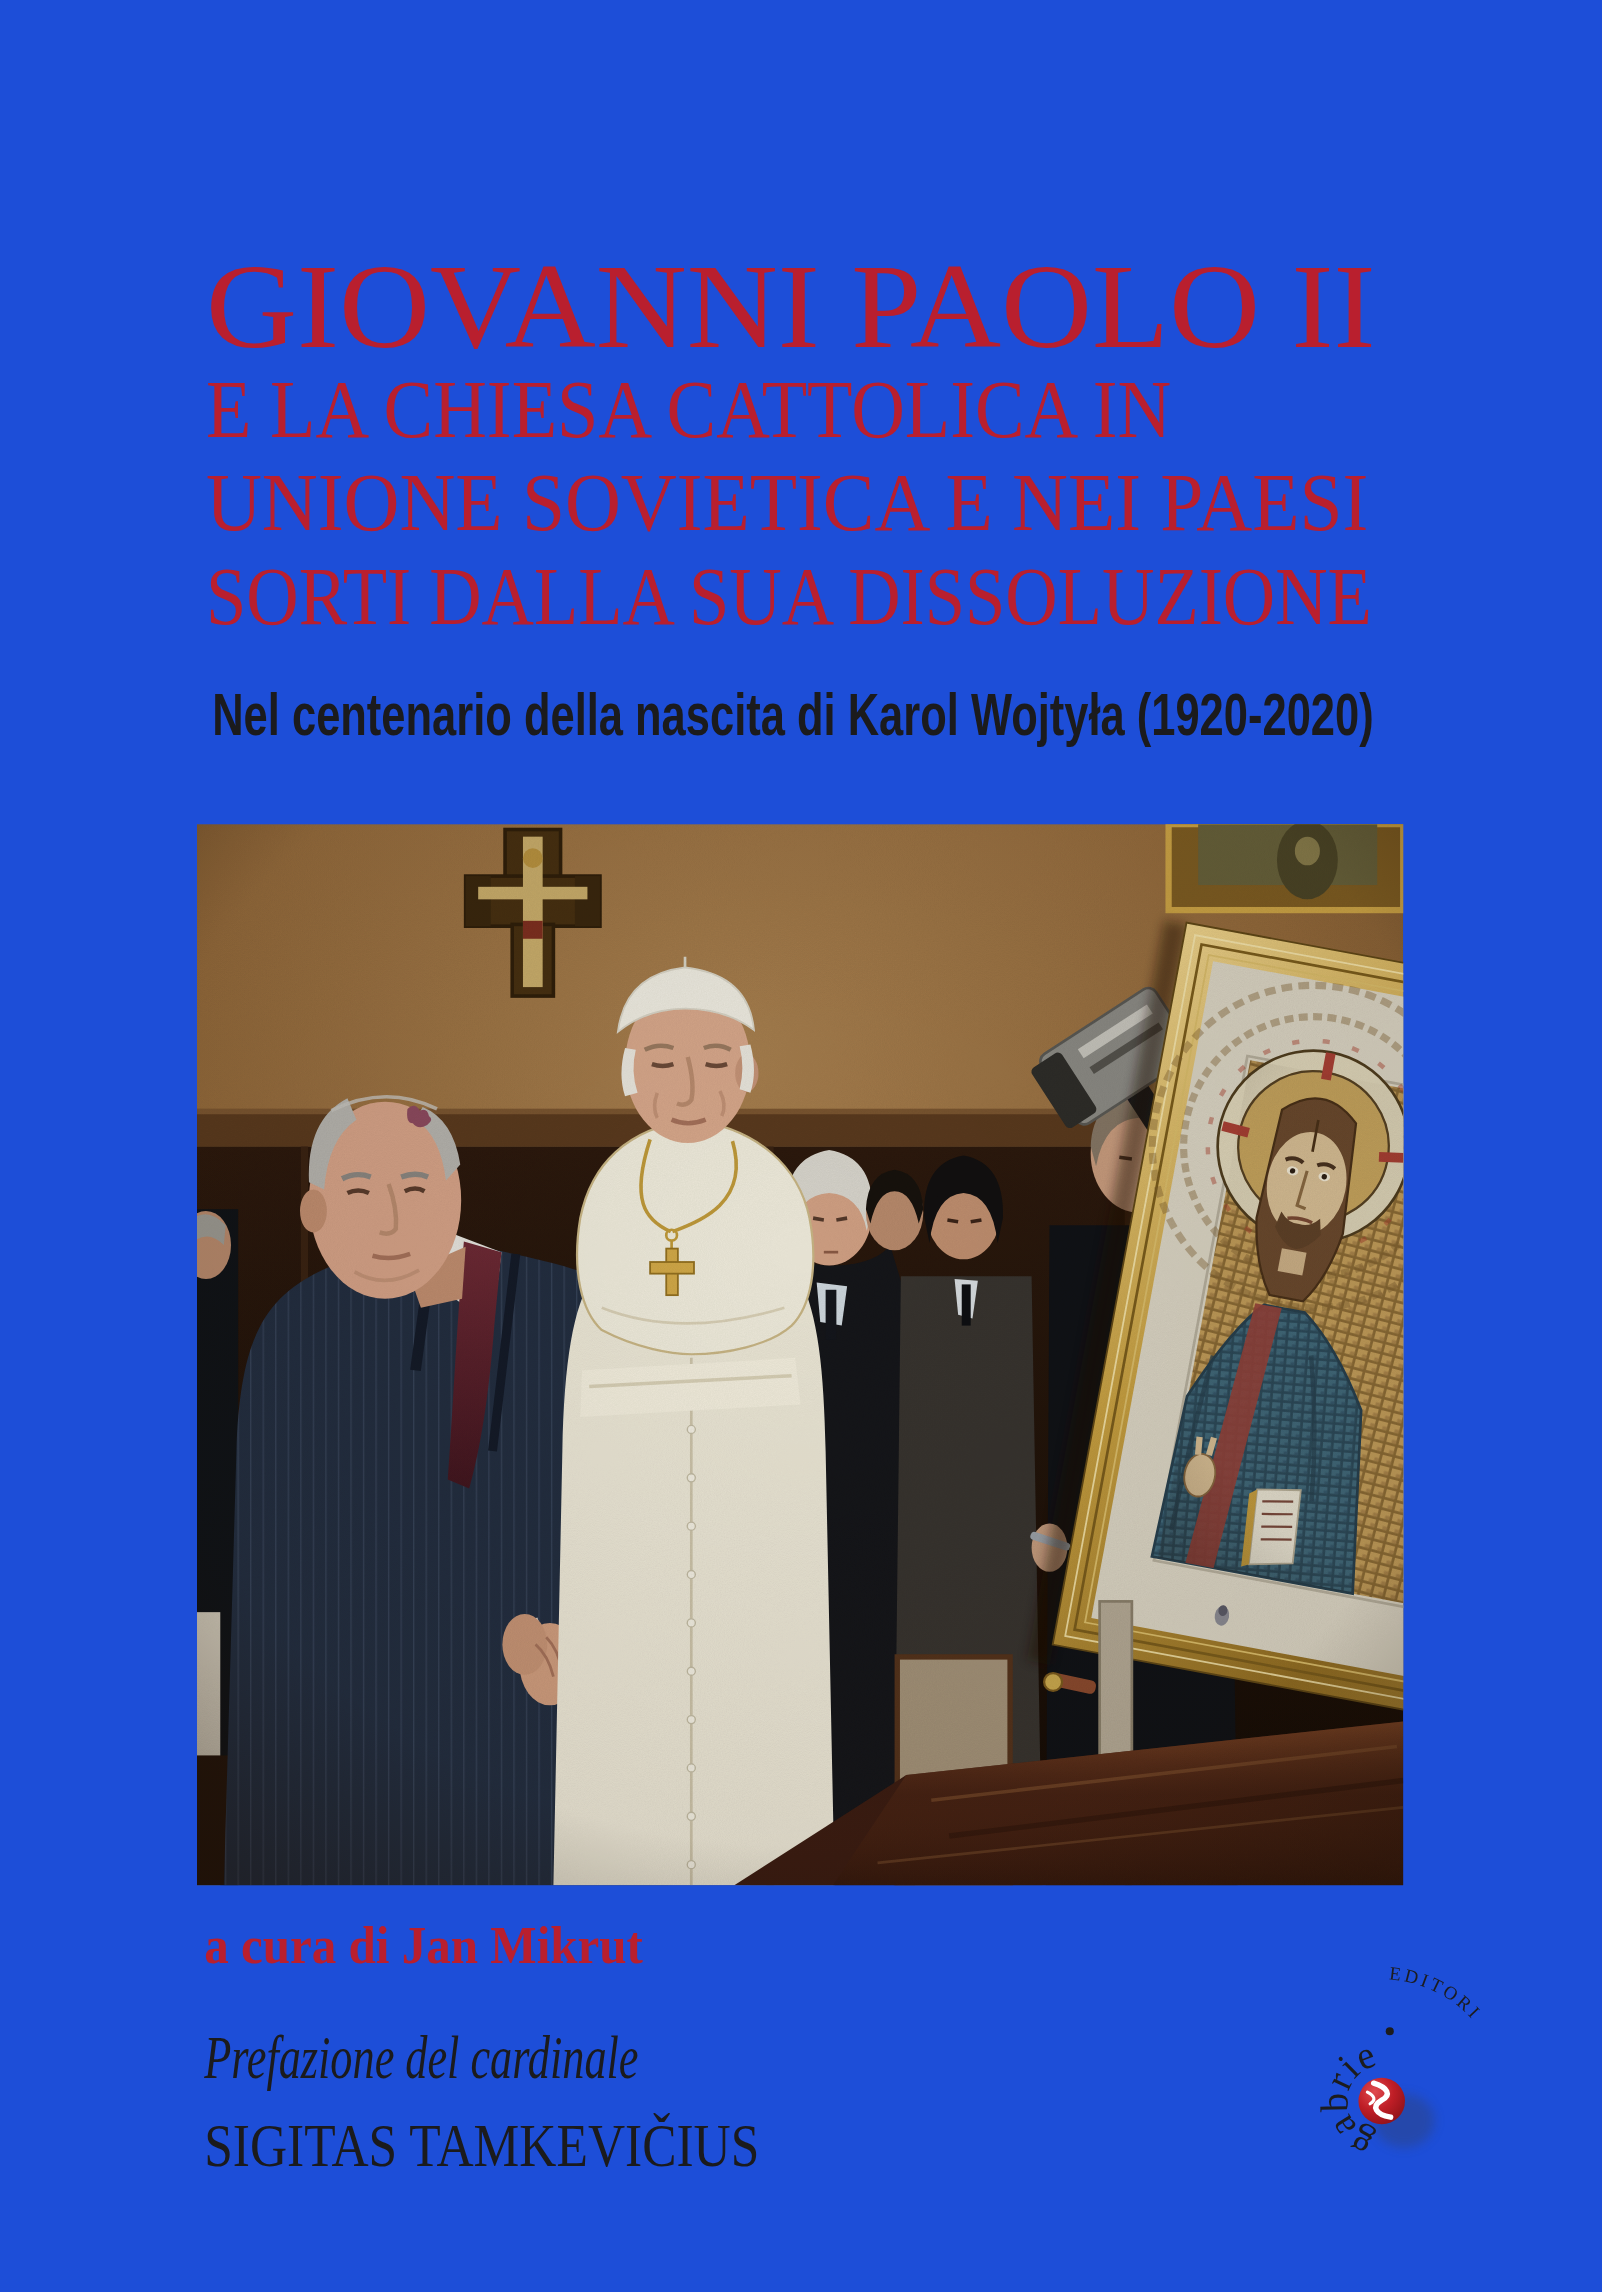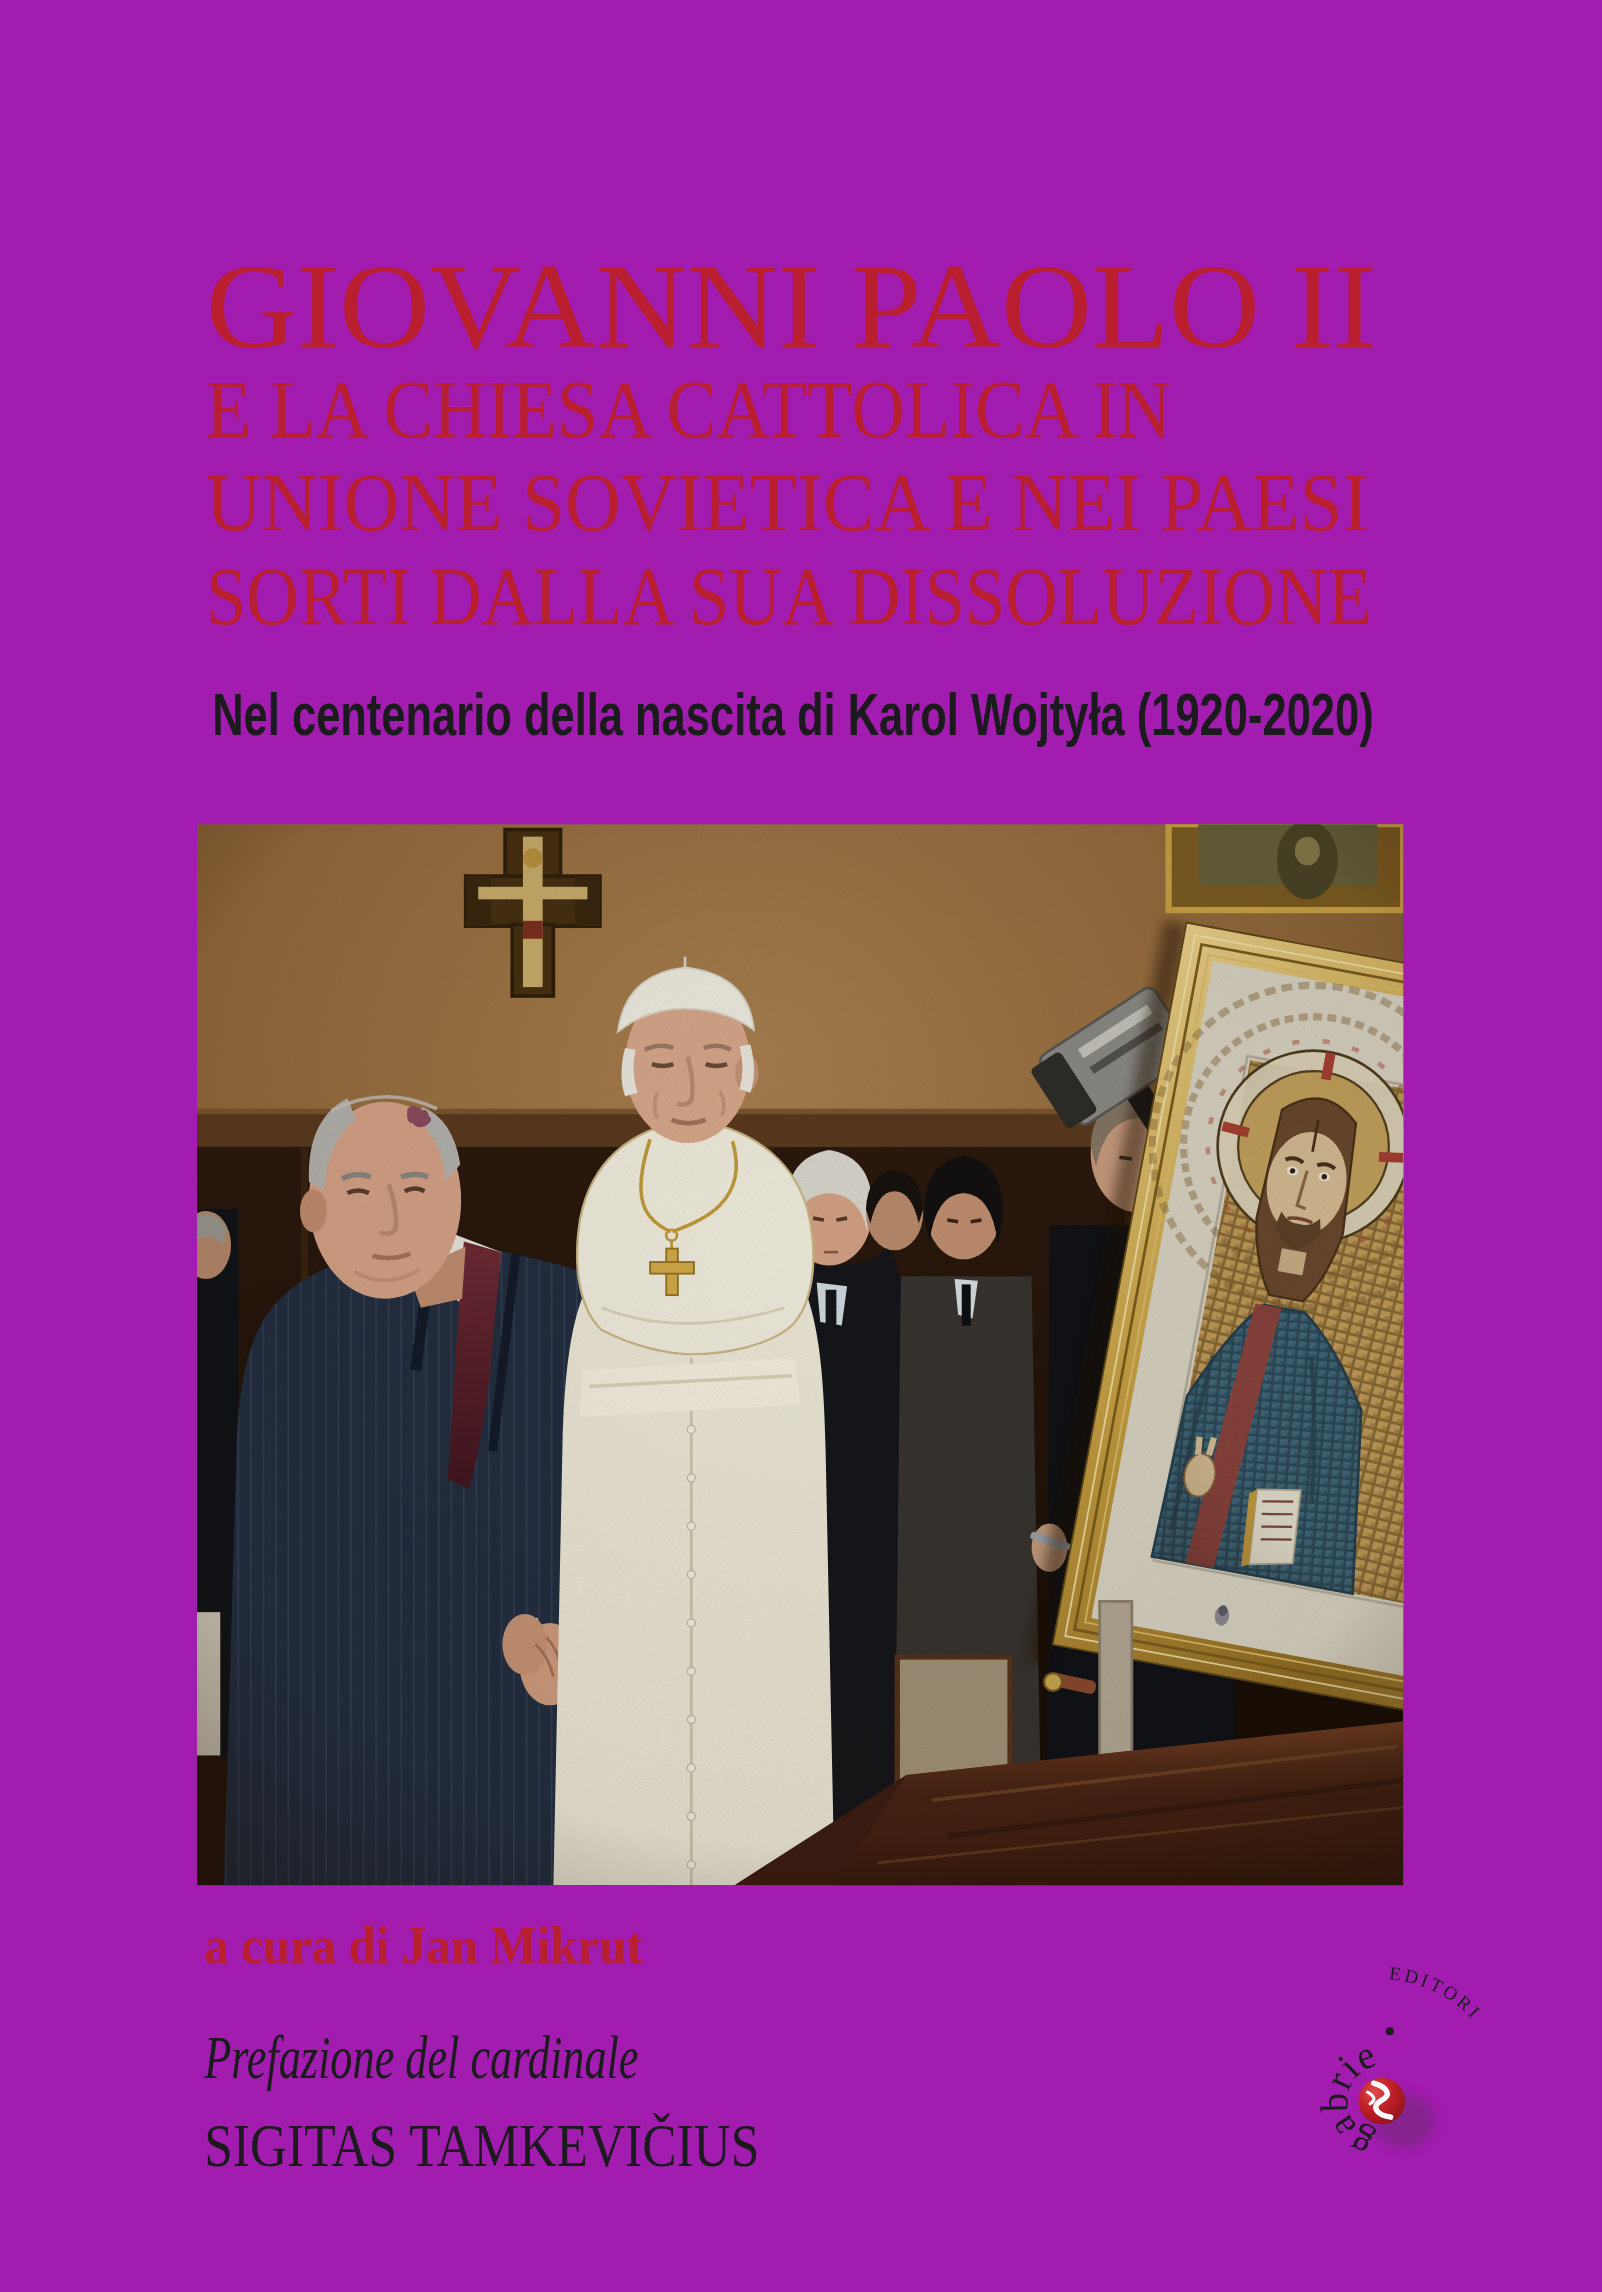--- a/index.html
+++ b/index.html
@@ -1,16 +1,16 @@
 <!DOCTYPE html>
 <html style="font-size:14.3px"><head>
 <meta charset="utf-8">
 <style>
   html,body{margin:0;padding:0;background:#ffffff;}
-  .cover{position:relative;width:1602px;height:2293px;background:#a21caf;overflow:hidden;}
+  .cover{position:relative;width:1602px;height:2293px;background:#1d4ed8;overflow:hidden;}
   .cover svg{display:block;}
   text{user-select:none;}
   .title-red{fill:#b91f2e;font-family:"Liberation Serif","DejaVu Serif",serif;font-weight:400;}
   .subtitle-black{fill:#1b1b1d;font-family:"Liberation Sans","DejaVu Sans",sans-serif;font-weight:700;}
   .credit-red{fill:#b91f2e;font-family:"Liberation Serif","DejaVu Serif",serif;font-weight:700;}
   .preface-italic{fill:#1b1b1d;font-family:"Liberation Serif","DejaVu Serif",serif;font-style:italic;}
   .preface-caps{fill:#1b1b1d;font-family:"Liberation Serif","DejaVu Serif",serif;}
   .logo-text{fill:#1c1c1e;font-family:"Liberation Serif","DejaVu Serif",serif;}
 </style>
 </head>

